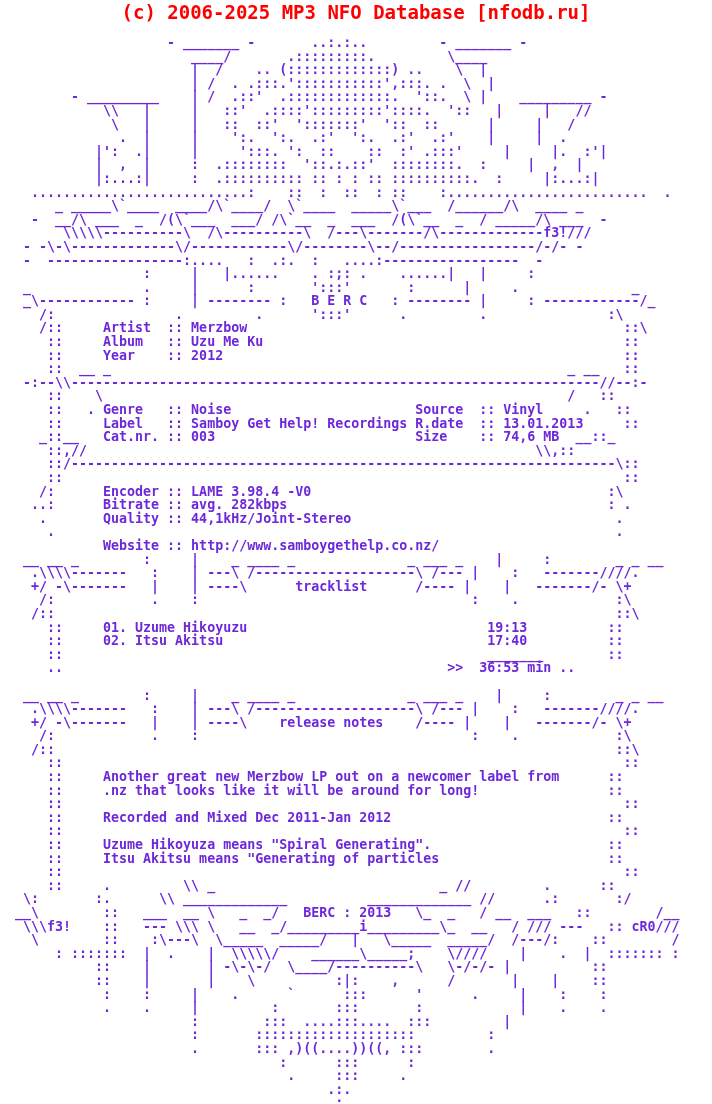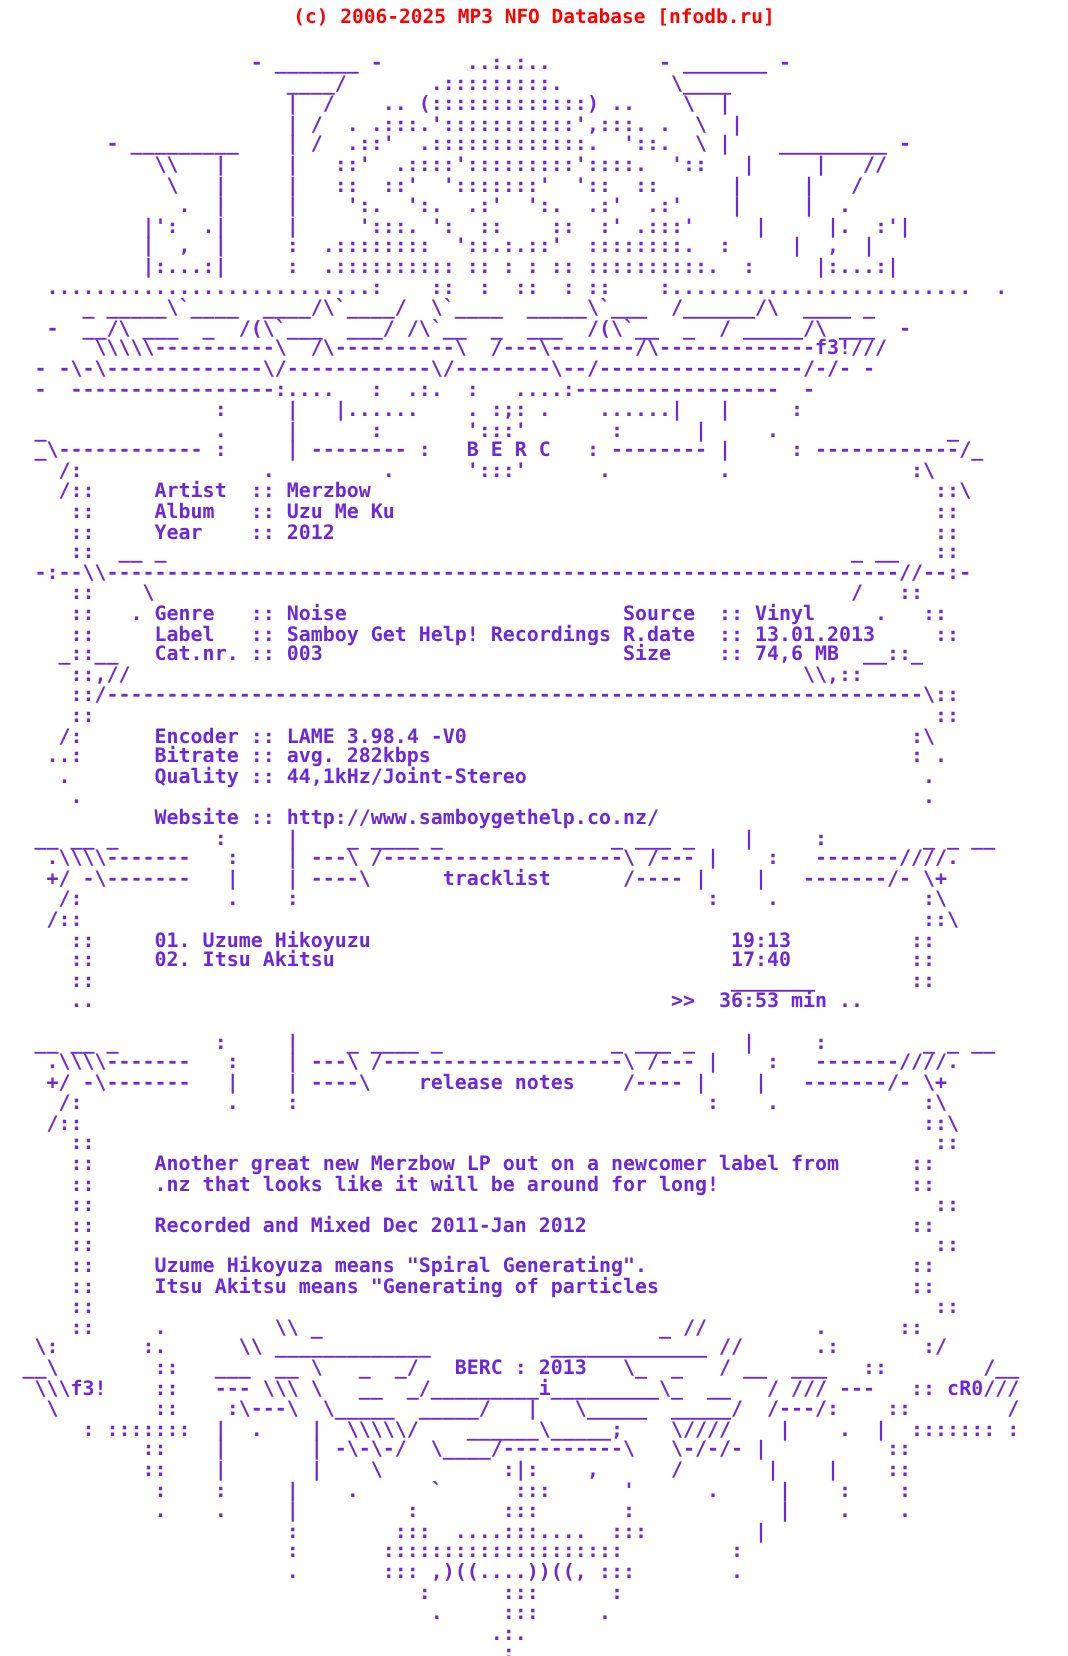--- a/index.html
+++ b/index.html
@@ -4,21 +4,21 @@
 <style>
   html,body{margin:0;padding:0;}
   body{
     width:712px;height:1104px;overflow:hidden;
     background:#ffffff;
     font-family:"DejaVu Sans Mono",monospace;
   }
   .copyright{
     font-family:"DejaVu Sans Mono",monospace;
     font-weight:bold;
-    font-size:13px;
+    font-size:19px;
     line-height:20px;
     text-align:center;
     padding-top:2px;
     letter-spacing:0;
   }
   pre.art{
     margin:12px;
     padding:2px 0 0 3px;
     font-family:"DejaVu Sans Mono",monospace;
     font-weight:bold;

